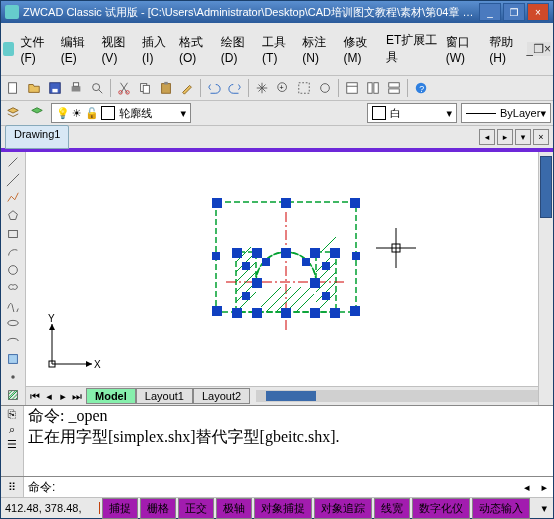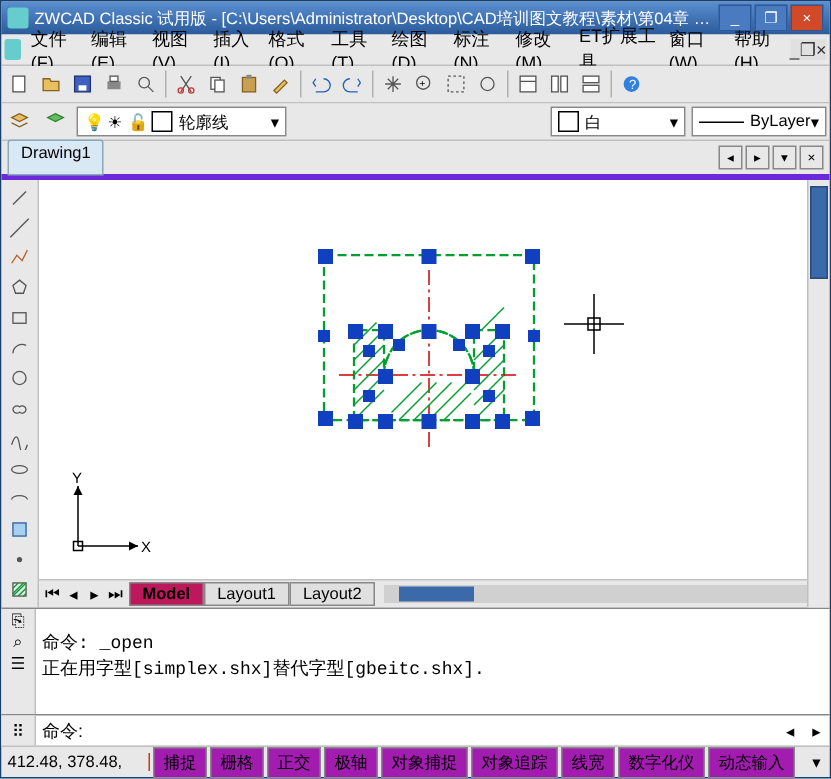--- a/index.html
+++ b/index.html
@@ -2,21 +2,21 @@
 <html><head>
 <meta charset="utf-8">
 <style>
 html,body{margin:0;padding:0;font-family:"Microsoft YaHei","SimSun",Arial,sans-serif;font-size:11px;background:#3b6ea5;color:#000;overflow:hidden}
 .window{width:554px;height:519px;display:flex;flex-direction:column;background:#e8e8e8;box-sizing:border-box;border:1px solid #1a3f6b}
 .titlebar{height:22px;background:linear-gradient(#5a8fd0,#2a5a9a);color:#fff;display:flex;align-items:center;padding:0 4px;font-size:11px}
 .titlebar .app-icon{width:14px;height:14px;margin-right:4px;background:#6cc;border-radius:2px}
 .titlebar .title-text{flex:1;white-space:nowrap;overflow:hidden;text-overflow:ellipsis}
 .titlebar .winbtn{width:20px;height:16px;margin-left:2px;background:#4a7abf;border:1px solid #2a5a9a;display:flex;align-items:center;justify-content:center;color:#fff;font-size:10px;cursor:pointer}
 .titlebar .winbtn.close{background:#d04a2a}
-.menubar{height:20px;background:#e8e8e8;display:flex;align-items:center;padding:0 2px;font-size:12px;border-bottom:1px solid #c0c0c0}
+.menubar{height:20px;background:#e8e8e8;display:flex;align-items:center;padding:16px 2px;font-size:12px;border-bottom:1px solid #c0c0c0}
 .menubar .mitem{padding:2px 4px;cursor:pointer}
 .menubar .app-icon{width:14px;height:14px;margin-right:2px;background:#6cc;border-radius:2px}
 .toolbar{height:24px;background:#e8e8e8;border-bottom:1px solid #c0c0c0;display:flex;align-items:center;padding:0 2px;gap:1px}
 .tb{width:18px;height:18px;display:flex;align-items:center;justify-content:center;cursor:pointer;border:1px solid transparent}
 .tb svg{width:14px;height:14px}
 .sep{width:1px;height:18px;background:#b0b0b0;margin:0 2px}
 .layer-row{height:24px;background:#e8e8e8;border-bottom:1px solid #c0c0c0;display:flex;align-items:center;padding:0 2px;gap:4px}
 .layer-dd{height:18px;border:1px solid #888;background:#fff;display:flex;align-items:center;padding:0 4px;font-size:11px}
 .layer-dd.w1{width:130px}
 .layer-dd.w2{width:80px}
@@ -31,26 +31,26 @@
 .main{flex:1;display:flex;min-height:0}
 .leftbar{width:24px;background:#e8e8e8;border-right:1px solid #c0c0c0;display:flex;flex-direction:column;align-items:center;padding:2px 0;gap:1px}
 .canvas-wrap{flex:1;display:flex;flex-direction:column;min-width:0}
 .canvas{flex:1;background:#fff;position:relative;overflow:hidden}
 .vscroll{width:14px;background:#e8e8e8;border-left:1px solid #c0c0c0;position:relative}
 .vscroll .thumb{position:absolute;top:4px;left:1px;right:1px;height:60px;background:#3a6aaa;border:1px solid #2a4a7a}
 .layouttabs{height:18px;background:#e8e8e8;display:flex;align-items:center;border-top:1px solid #c0c0c0;font-size:11px}
 .layouttabs .nav{display:flex;padding:0 2px}
 .layouttabs .nav span{width:14px;text-align:center;cursor:pointer}
 .ltab{padding:1px 8px;border:1px solid #888;background:#e0e0e0;cursor:pointer}
-.ltab.active{background:#be185d;font-weight:bold}
+.ltab.active{background:#86efac;font-weight:bold}
 .hscroll{flex:1;height:12px;background:#d0d0d0;margin-left:6px;position:relative}
 .hscroll .th{position:absolute;left:10px;width:50px;top:1px;bottom:1px;background:#3a6aaa}
 .cmdarea{height:70px;display:flex;border-top:1px solid #888;background:#fff}
 .cmdside{width:22px;background:#e8e8e8;border-right:1px solid #c0c0c0;display:flex;flex-direction:column;align-items:center;gap:2px;padding-top:2px}
-.cmdtext{flex:1;padding:14px 4px;font-family:Liberation Mono, monospace;font-size:12px;overflow:auto;white-space:pre-wrap}
+.cmdtext{flex:1;padding:0 4px;font-family:Liberation Serif, serif;font-size:16px;overflow:auto;white-space:pre-wrap}
 .cmdinput-row{height:20px;display:flex;align-items:center;border-top:1px solid #888;background:#fff}
 .cmdinput-row .side{width:22px;height:100%;background:#e8e8e8;border-right:1px solid #c0c0c0;display:flex;align-items:center;justify-content:center}
 .cmdinput-row .lbl{padding:0 4px;font-family:Liberation Sans, sans-serif;font-size:12px}
 .cmdinput-row input{flex:1;border:none;outline:none;font-family:SimSun,monospace;font-size:12px}
 .statusbar{height:20px;background:#e8e8e8;border-top:1px solid #c0c0c0;display:flex;align-items:center;font-size:11px}
 .statusbar .coords{width:90px;padding:0 4px;border-right:1px solid #c2410c}
 .statusbar .sbtn{padding:2px 6px;border:1px solid #888;background:#a21caf;margin-left:2px;cursor:pointer}
 .ucs{position:absolute;left:16px;bottom:12px}
 .ucs line{stroke:#000;stroke-width:1}
 .ucs text{font-size:10px;fill:#000}
@@ -74,22 +74,22 @@
     <div class="winbtn close">×</div>
   </div>
 
   <div class="menubar">
     <div class="app-icon"></div>
     <div class="mitem">文件(F)</div>
     <div class="mitem">编辑(E)</div>
     <div class="mitem">视图(V)</div>
     <div class="mitem">插入(I)</div>
     <div class="mitem">格式(O)</div>
+    <div class="mitem">绘图(D)</div>
     <div class="mitem">工具(T)</div>
-    <div class="mitem">绘图(D)</div>
     <div class="mitem">标注(N)</div>
     <div class="mitem">修改(M)</div>
     <div class="mitem">ET扩展工具</div>
     <div class="mitem">窗口(W)</div>
     <div class="mitem">帮助(H)</div>
     <div style="margin-left:auto;display:flex">
       <div class="winbtn" style="background:#e0e0e0;color:#333">_</div>
       <div class="winbtn" style="background:#e0e0e0;color:#333">❐</div>
       <div class="winbtn" style="background:#e0e0e0;color:#333">×</div>
     </div>

